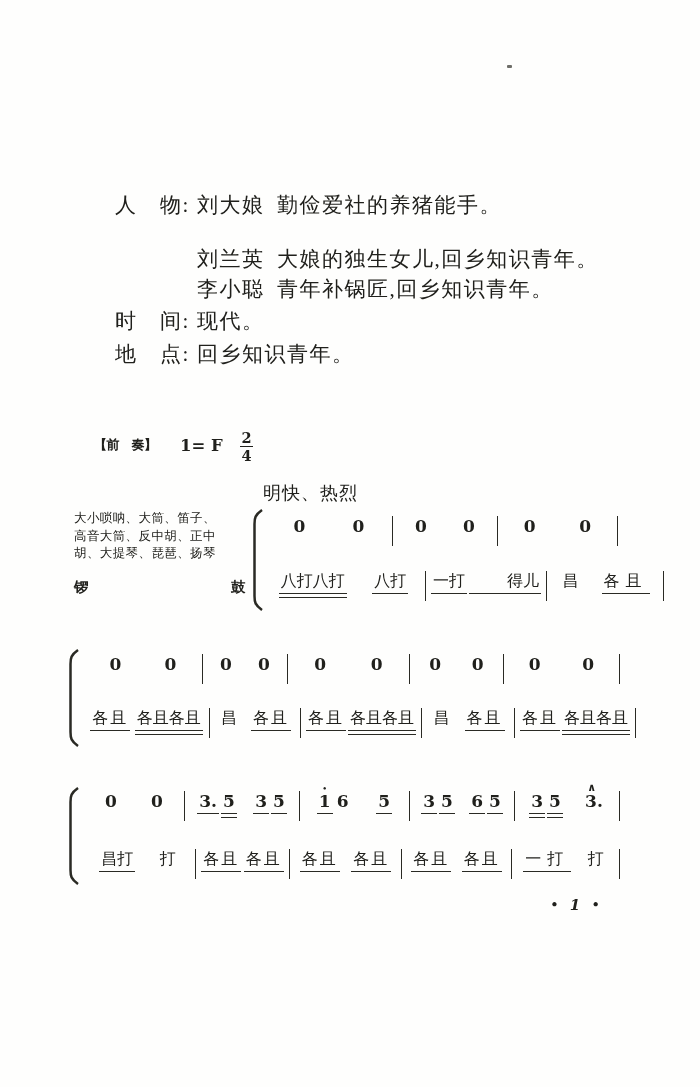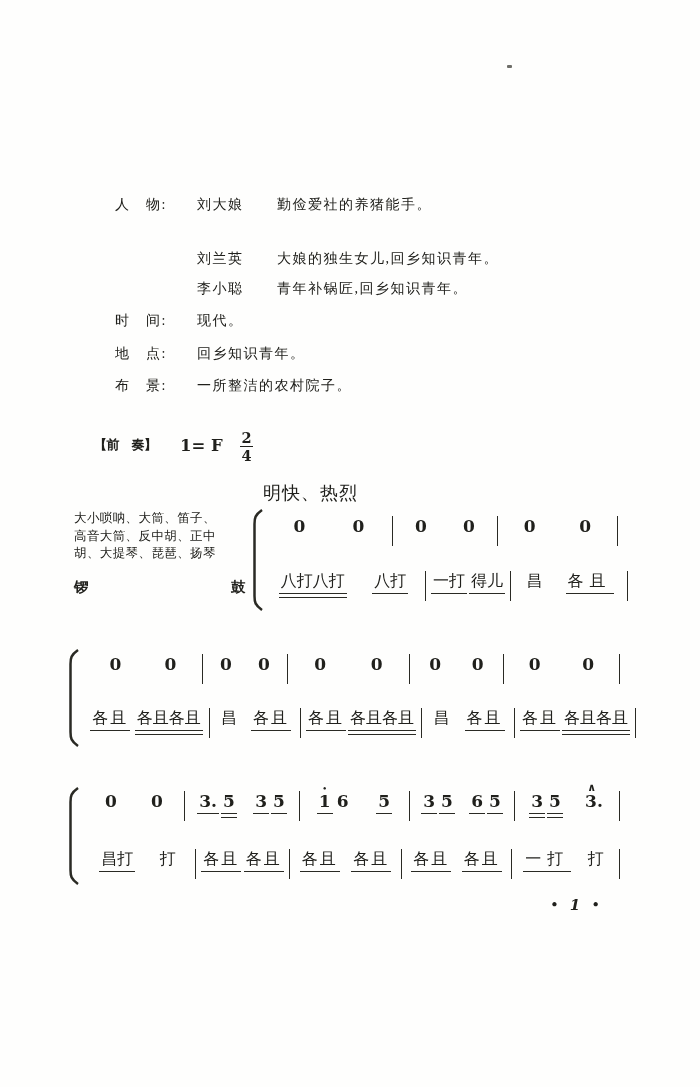--- a/index.html
+++ b/index.html
@@ -1,20 +1,20 @@
 <!DOCTYPE html>
 <html><head>
 <meta charset="utf-8">
 <style>
   *{margin:0;padding:0;box-sizing:border-box}
   html,body{background:#ffffff}
   .page{position:relative;width:700px;height:1087px;background:#fefefd;overflow:hidden;
         font-family:"Liberation Serif",serif;color:#20201c}
   .abs{position:absolute}
-  .bodytext{font-size:14px;letter-spacing:1.5px;line-height:24px;white-space:nowrap}
+  .bodytext{font-size:21px;letter-spacing:1.5px;line-height:24px;white-space:nowrap}
   .label{display:inline-block;width:82px}
   .cast-name{display:inline-block;width:80px}
   .cast-row{position:absolute;left:0;white-space:nowrap}
   .prelude-title{font-weight:bold;font-size:13px;letter-spacing:-0.5px;white-space:nowrap}
   .keysig{font-weight:bold;font-size:16.5px;font-family:"DejaVu Serif",serif;white-space:nowrap}
   .meter{display:inline-flex;flex-direction:column;align-items:center;font-family:"DejaVu Serif",serif;
          font-weight:bold;font-size:14.5px;line-height:13px}
   .meter .fbar{width:13px;height:1.8px;background:#20201c;margin:1.5px 0}
   .tempo{font-size:18px;letter-spacing:1px;white-space:nowrap}
   .instr{font-size:12.5px;letter-spacing:0.4px;line-height:17.5px;white-space:nowrap}
@@ -56,23 +56,20 @@
       <span class="label"></span><span class="cast-name">李小聪</span><span>青年补锅匠,回乡知识青年。</span>
     </div>
   </div>
 
   <div class="abs bodytext" style="left:115px;top:309px">
     <span class="label">时　间:</span><span>现代。</span>
   </div>
   <div class="abs bodytext" style="left:115px;top:342px">
     <span class="label">地　点:</span><span>回乡知识青年。</span>
   </div>
-  <div class="abs bodytext" style="left:115px;top:374px">
-    <span class="label">布　景:</span><span>一所整洁的农村院子。</span>
-  </div>
 
   <div class="abs prelude-title" style="left:94px;top:436px">【前　奏】</div>
   <div class="abs keysig" style="left:180px;top:436px">1= F</div>
   <div class="abs meter" style="left:240px;top:431px">
     <span>2</span>
     <span class="fbar"></span>
     <span>4</span>
   </div>
 
   <div class="abs tempo" style="left:263px;top:481px">明快、热烈</div>
@@ -128,21 +125,21 @@
         </span>
         <span class="unit">
           <span class="note"><span class="nt" style="letter-spacing: 0px;">八打</span><i class="u u0"></i></span>
         </span>
       </div>
       <div class="measure" style="flex: 0 0 75px;">
         <span class="unit">
           <span class="note"><span class="nt" style="letter-spacing: 0px;">一打</span><i class="u u0"></i></span>
         </span>
         <span class="unit">
-          <span class="note"><span class="nt" style="letter-spacing: 0px;">得儿</span><i class="u u0"></i></span>
+          <span class="note"><span class="nt" style="letter-spacing: 0px; margin-left: 36px;">得儿</span><i class="u u0"></i></span>
         </span>
       </div>
       <div class="measure" style="flex: 0 0 117px;">
         <span class="unit">
           <span class="note"><span class="nt">昌</span></span>
         </span>
         <span class="unit">
           <span class="note"><span class="nt" style="letter-spacing: 6px;">各且</span><i class="u u0"></i></span>
         </span>
       </div>

